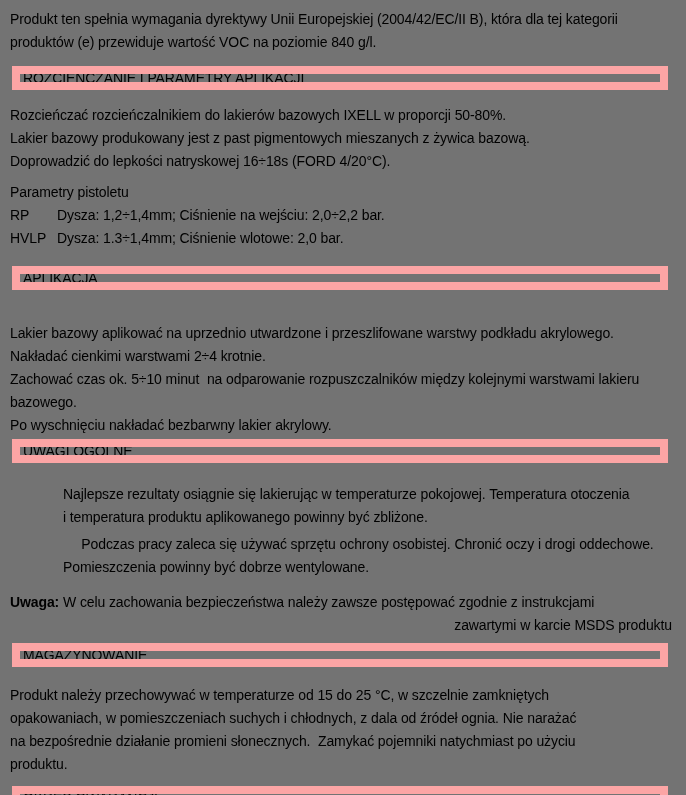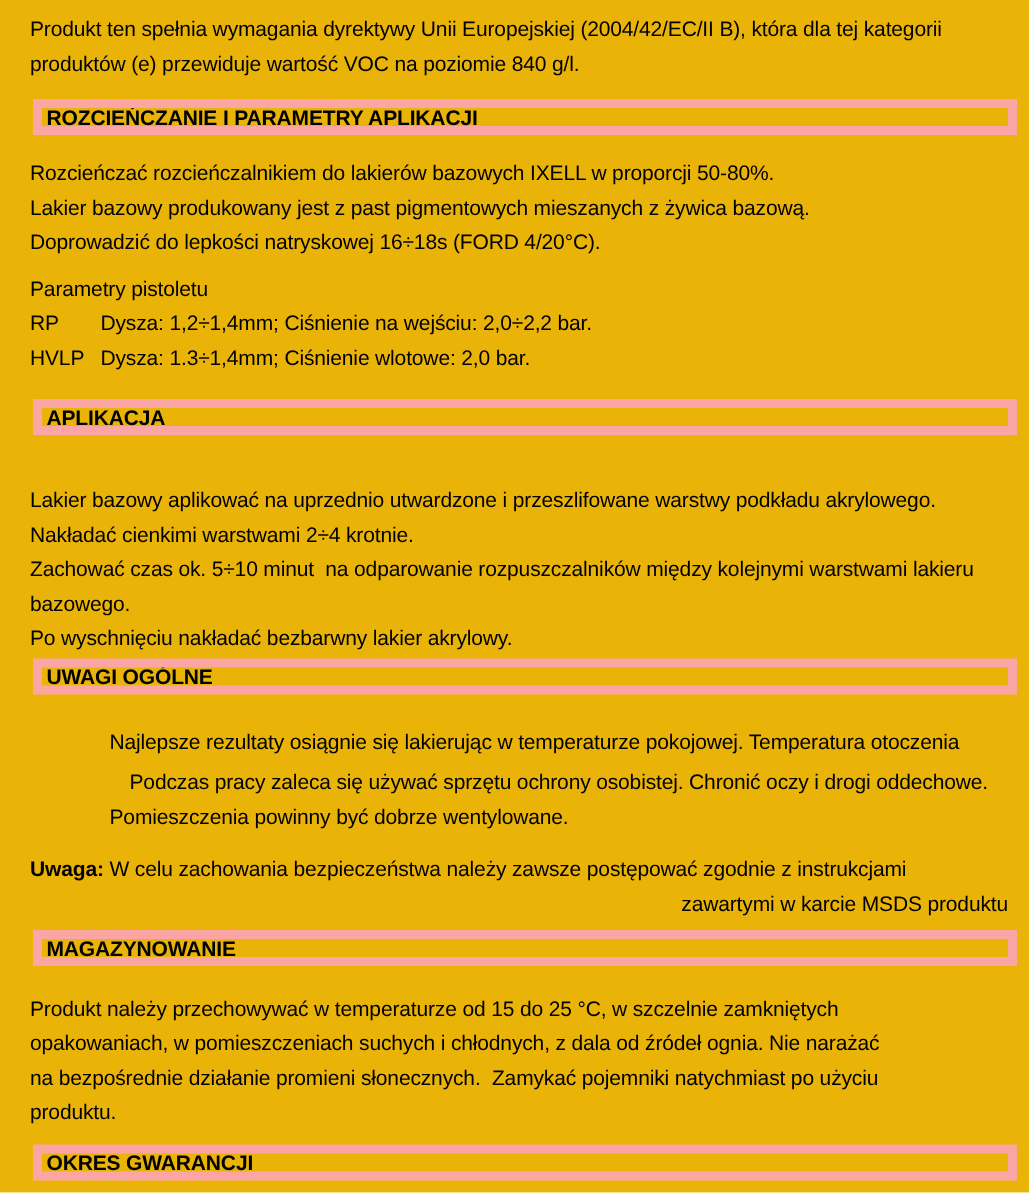--- a/index.html
+++ b/index.html
@@ -5,43 +5,43 @@
   html, body {
     margin: 0;
     padding: 0;
     background: #ffffff;
   }
   .page {
     position: relative;
     width: 686px;
     height: 795px;
     box-sizing: border-box;
-    background: #eab308;
+    background: #737373;
     color: #000000;
     font-family: "Liberation Sans", sans-serif;
     font-size: 14px;
     letter-spacing: -0.1px;
-    padding: 8px 14px 0 20px;
+    padding: 8px 14px 0 10px;
     overflow: hidden;
   }
   .line {
     line-height: 23px;
     white-space: pre;
     overflow: hidden;
   }
   .section-box {
     box-sizing: border-box;
     width: 656px;
     height: 24px;
     margin-left: 2px;
-    border: 6px solid #fca5a5;
+    border: 8px solid #fca5a5;
     display: flex;
     align-items: center;
     padding-left: 3px;
-    font-weight: 700;
+    font-weight: 400;
     white-space: pre;
     overflow: hidden;
   }
   .mt-box1   { margin-top: 12px; }
   .mt-dilu   { margin-top: 14px; }
   .mt-gun    { margin-top: 8px; }
   .mt-box2   { margin-top: 16px;  }
   .mt-app    { margin-top: 32px; }
   .mt-box3   { margin-top: 2px;  }
   .mt-notes  { margin-top: 20px; }
@@ -96,20 +96,21 @@
     <div class="line">bazowego.</div>
     <div class="line">Po wyschnięciu nakładać bezbarwny lakier akrylowy.</div>
   </div>
 
   <div class="section-box mt-box3">
     <span>UWAGI OGÓLNE</span>
   </div>
 
   <div class="para mt-notes indented">
     <div class="line">Najlepsze rezultaty osiągnie się lakierując w temperaturze pokojowej. Temperatura otoczenia</div>
+    <div class="line">i temperatura produktu aplikowanego powinny być zbliżone.</div>
     <div class="line para-gap">Podczas pracy zaleca się używać sprzętu ochrony osobistej. Chronić oczy i drogi oddechowe.</div>
     <div class="line">Pomieszczenia powinny być dobrze wentylowane.</div>
   </div>
 
   <div class="para mt-note">
     <div class="line"><span class="bold">Uwaga:</span><span> </span><span class="italic">W celu zachowania bezpieczeństwa należy zawsze postępować zgodnie z instrukcjami</span></div>
     <div class="line italic note-cont">zawartymi w karcie MSDS produktu</div>
   </div>
 
   <div class="section-box mt-box4">

